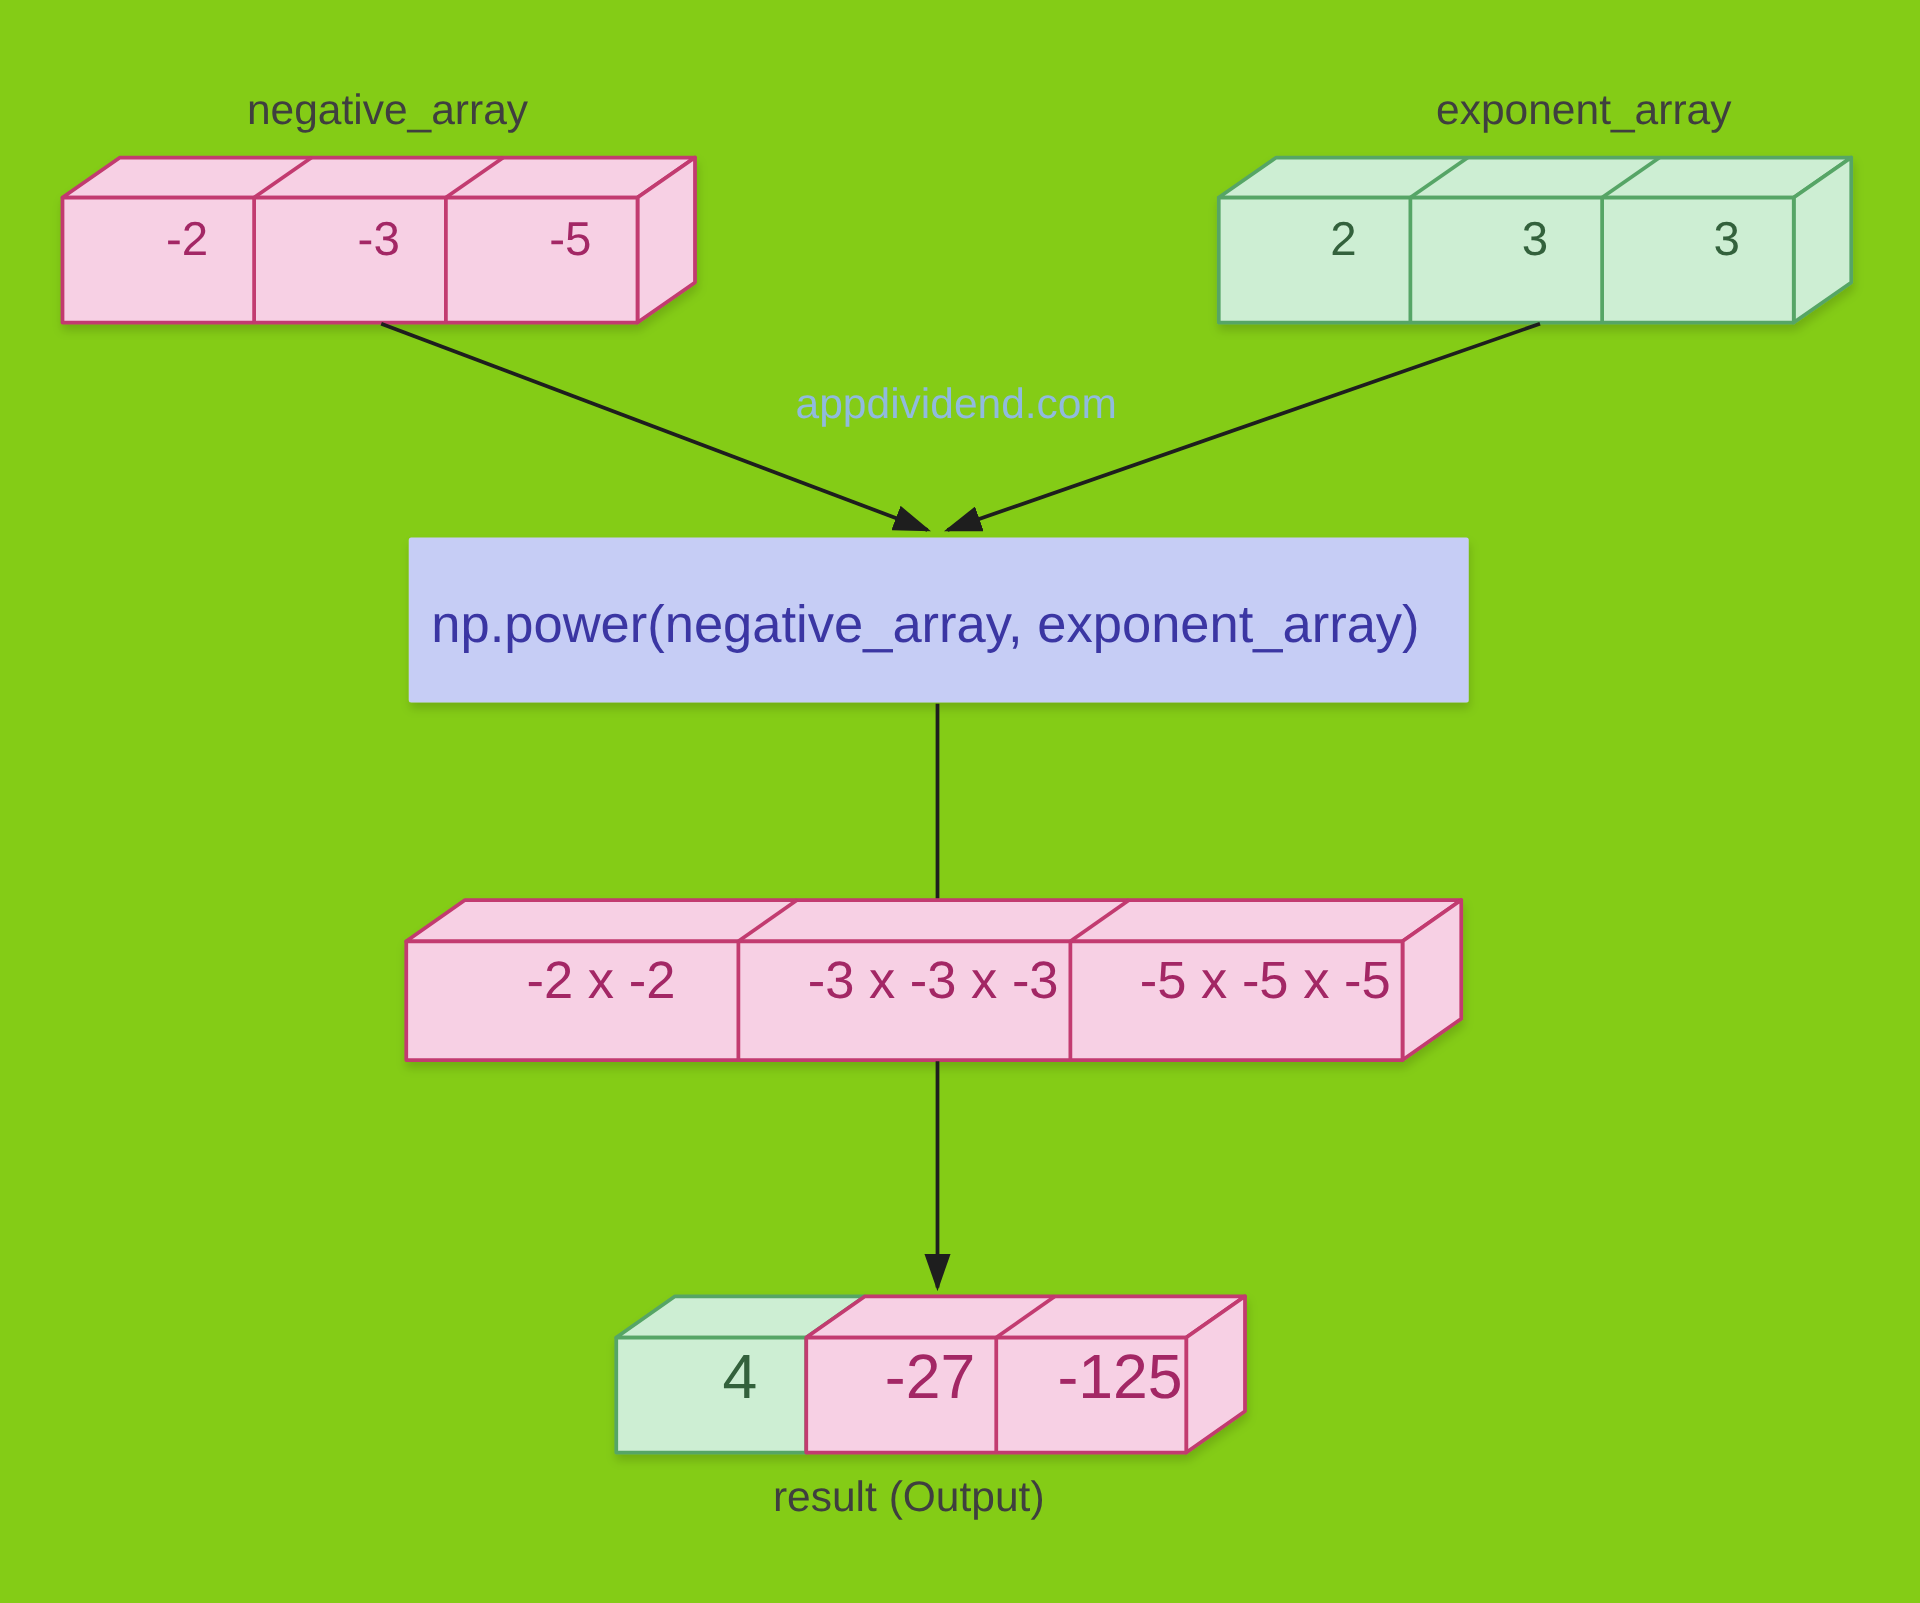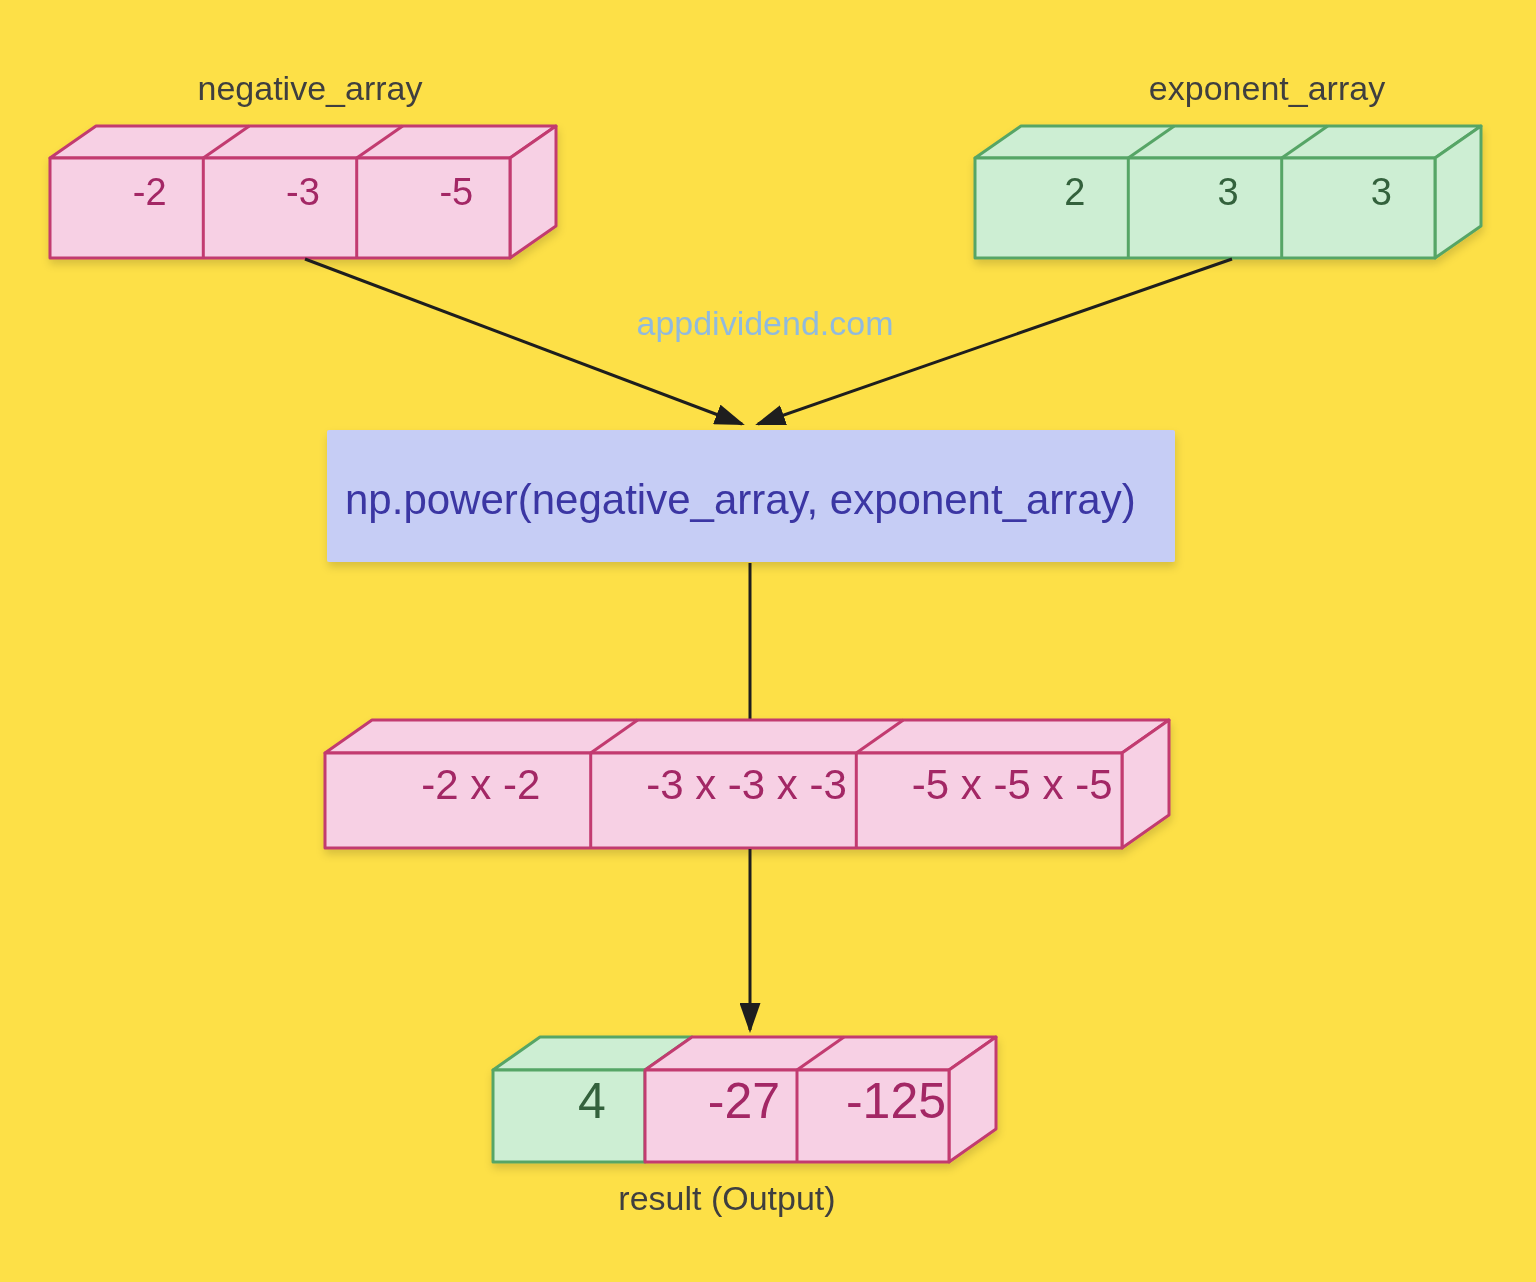--- a/index.html
+++ b/index.html
@@ -5,21 +5,21 @@
   html, body {
     margin: 0;
     padding: 0;
     background: #fbfbfb;
     font-family: "Liberation Sans", sans-serif;
   }
   .stage {
     position: relative;
     width: 1536px;
     height: 1282px;
-    background: #fde047;
+    background: #84cc16;
     overflow: hidden;
   }
   svg { display: block; }
   svg text {
     font-family: "Liberation Sans", sans-serif;
     dominant-baseline: central;
   }
   .face-pink  { fill: #f7d0e4; stroke: #c23a6f; stroke-width: 3; stroke-linejoin: round; }
   .line-pink  { stroke: #c23a6f; stroke-width: 3; }
   .face-green { fill: #cdeed3; stroke: #57a566; stroke-width: 3; stroke-linejoin: round; }

